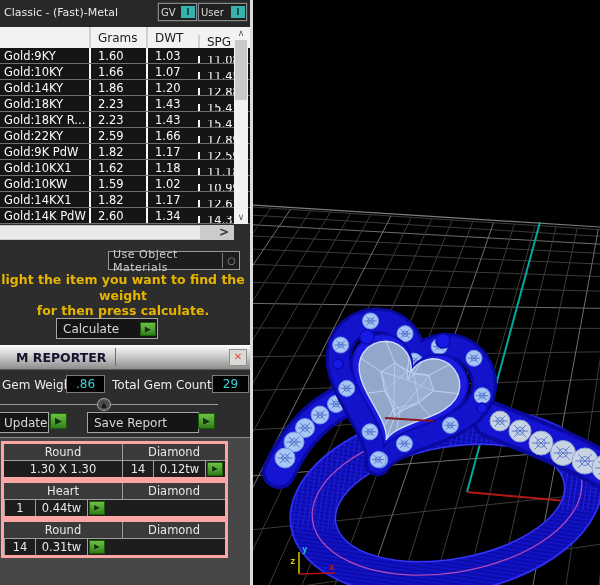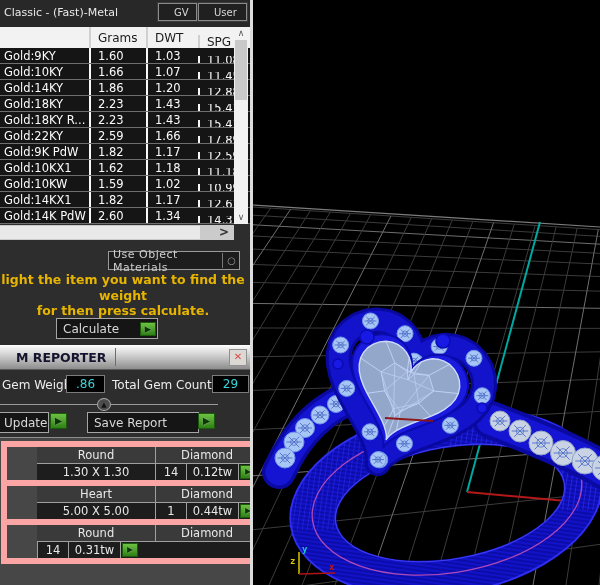--- a/index.html
+++ b/index.html
@@ -4,21 +4,21 @@
 <style>
   html,body{margin:0;padding:0;background:#555;}
   #screen{position:relative;width:600px;height:585px;overflow:hidden;
           font-family:"DejaVu Sans",sans-serif;background:#2d2d2d;}
   
   #panel{position:absolute;left:0;top:0;width:250px;height:585px;background:#2d2d2d;}
   #titlebar{position:absolute;left:0;top:0;width:250px;height:27px;background:#282828;}
   #title{position:absolute;left:4px;top:6px;font-size:11px;color:#e9e9e9;}
   .toggle{position:absolute;top:3px;height:16px;background:#202020;border:1px solid #8a8a8a;
           box-shadow:0 0 0 1px #3a3a3a;display:flex;align-items:center;font-size:10px;color:#d8d8d8;}
-  .toggle .lab{padding:0 15px;}
+  .toggle .lab{padding:0 2px;}
   .toggle .ind{width:14px;height:12px;margin-right:1px;background:#35b3ac;color:#073f3c;
           font-size:9px;font-weight:bold;text-align:center;line-height:12px;margin-left:auto;}
   #toggle-gv{left:158px;width:37px;}
   #toggle-user{left:198px;width:47px;}
   
   #mtable{position:absolute;left:0;top:27px;width:258px;}
   .thead{display:flex;height:21px;background:#f2f2f2;color:#1b1b1b;font-size:12px;}
   .thead .c{display:flex;align-items:center;}
   .trow{display:flex;height:16px;background:#151515;color:#fbfbfb;font-size:11.5px;
         border-bottom:1px solid #6f6f6f;box-sizing:border-box;}
@@ -77,21 +77,21 @@
   #update-play{position:absolute;left:50px;top:413px;width:17px;height:16px;
         background:linear-gradient(#6cc242,#2f7f17);border:1px solid #1c5a0c;box-sizing:border-box;
         color:#0b3804;font-size:10px;text-align:center;line-height:14px;text-shadow:0 0 1px #d9f7c9;}
   #save-btn{left:87px;top:412px;width:110px;height:19px;}
   #save-play{position:absolute;left:198px;top:413px;width:17px;height:16px;
         background:linear-gradient(#6cc242,#2f7f17);border:1px solid #1c5a0c;box-sizing:border-box;
         color:#0b3804;font-size:10px;text-align:center;line-height:14px;text-shadow:0 0 1px #d9f7c9;}
   
   #gems{position:absolute;left:0;top:437px;width:250px;height:148px;background:#474747;
         border-top:1px solid #8d8d8d;}
-  .ggroup{position:absolute;left:1px;width:221px;border:6px solid #fca5a5;padding-left:30px;}
+  .ggroup{position:absolute;left:1px;width:221px;border:3px solid #fca5a5;}
   .ghead,.grow{display:flex;height:16px;font-size:11.5px;color:#e8e8e8;}
   .ghead{background:#3a3a3a;}
   .grow{background:#1d1d1d;border-top:1px solid #9f9f9f;}
   .gc{display:flex;align-items:center;justify-content:center;box-sizing:border-box;overflow:hidden;}
   .gc.c1{width:118px;}
   .gc.c2{flex:1;border-left:1px solid #9f9f9f;}
   .gc.cn{width:31px;border-left:1px solid #9f9f9f;}
   .gc.cw{width:52px;border-left:1px solid #9f9f9f;}
   .gc.cb{width:19px;border-left:1px solid #9f9f9f;padding:1px;}
   .gplay{width:100%;height:100%;background:linear-gradient(#6cc242,#2f7f17);
@@ -261,21 +261,20 @@
               <span class="gplay">▶</span>
             </span>
           </div>
       </div>
       <div class="ggroup" style="top:42px;">
         <div class="ghead">
             <span class="gc c1">Heart</span>
             <span class="gc c2">Diamond</span>
           </div>
         <div class="grow">
-            <span class="gc c1">5.00 X 5.00</span>
             <span class="gc cn">1</span>
             <span class="gc cw">0.44tw</span>
             <span class="gc cb">
               <span class="gplay">▶</span>
             </span>
           </div>
       </div>
       <div class="ggroup" style="top:81px;">
         <div class="ghead">
             <span class="gc c1">Round</span>

